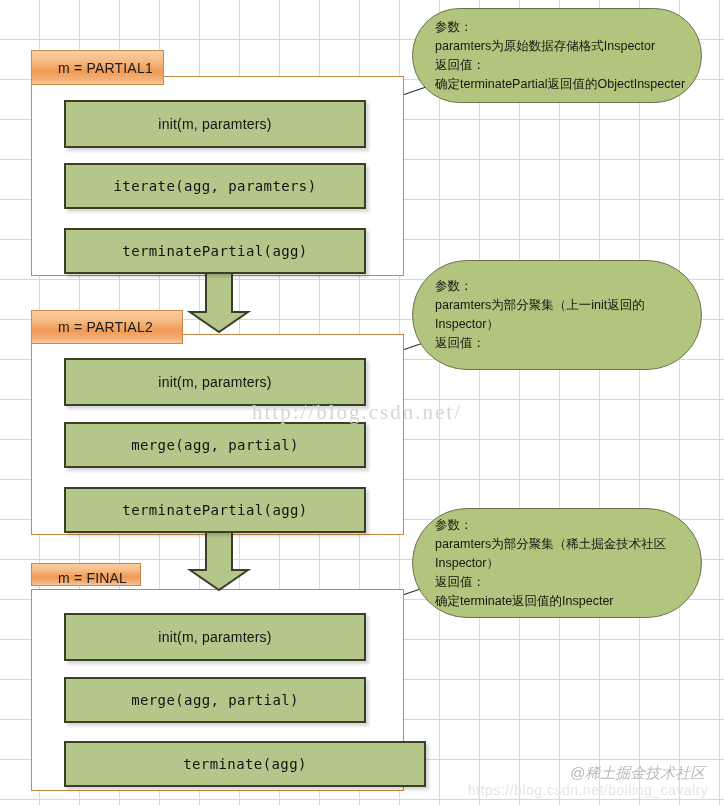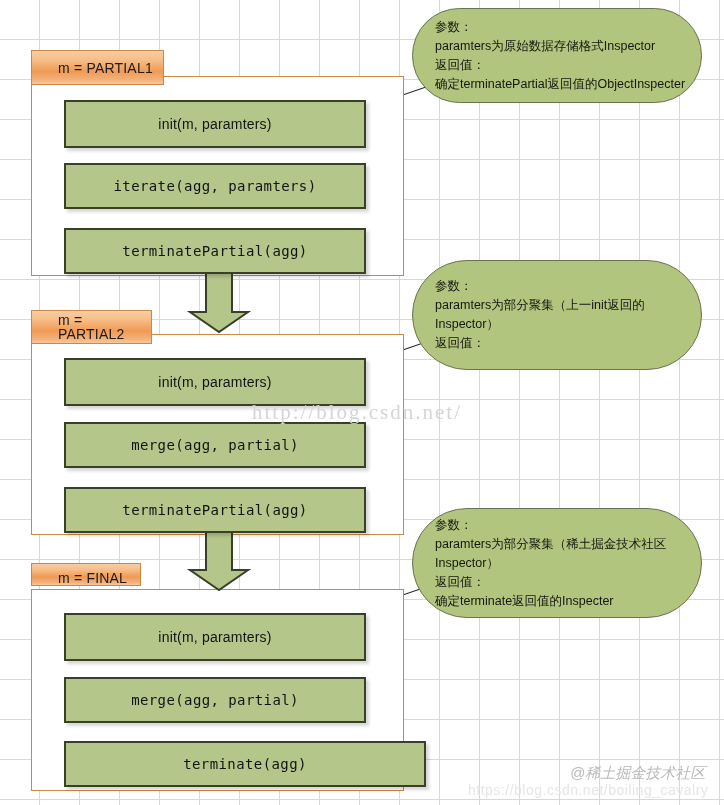--- a/index.html
+++ b/index.html
@@ -163,21 +163,21 @@
   </div>
 
   <div class="flow-arrow" style="left:186px; top:272px; width:68px; height:62px;">
     <svg width="68" height="62" viewBox="0 0 68 62">
       <polygon points="20,0 46,0 46,40 62,40 33,60 4,40 20,40" fill="#b5c68b" stroke="#3a4028" stroke-width="2" stroke-linejoin="miter"></polygon>
     </svg>
   </div>
 
   <div class="stage-box" style="left:31px; top:334px; width:373px; height:201px;"></div>
 
-  <div class="stage-label" style="left:31px; top:310px; width:121px; height:34px;justify-content:flex-end;">
+  <div class="stage-label" style="left:31px; top:310px; width:152px; height:34px;">
     <span>m = PARTIAL2</span>
   </div>
 
   <div class="method-box sans" style="left:64px; top:358px; width:302px; height:48px;">
     <span>init(m, paramters)</span>
   </div>
   <div class="method-box mono" style="left:64px; top:422px; width:302px; height:46px;">
     <span>merge(agg, partial)</span>
   </div>
   <div class="method-box mono" style="left:64px; top:487px; width:302px; height:46px;">

